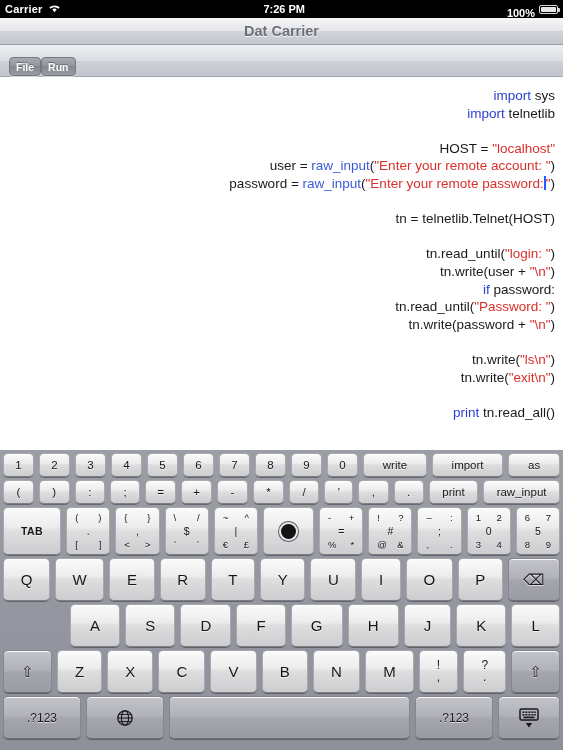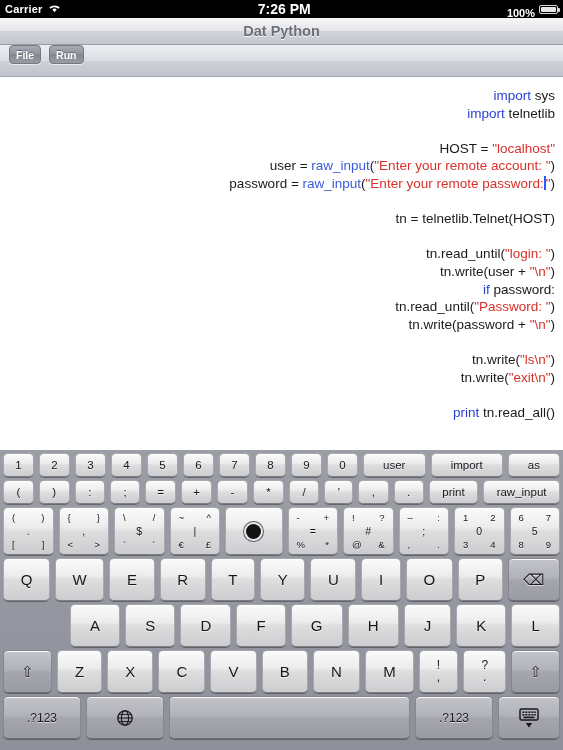--- a/index.html
+++ b/index.html
@@ -12,21 +12,21 @@
 
   
   .statusbar {
     height: 18px; background: #000; color: #fff;
     display: flex; align-items: center;
     font-size: 11px; padding: 8px 5px;
   }
   .sb-carrier { font-weight: bold; letter-spacing: .2px; }
   .sb-wifi { margin-left: 6px; display: inline-block; }
   .sb-spacer { flex: 1; }
-  .sb-time { font-weight: bold; font-size: 14px; }
+  .sb-time { font-weight: bold; font-size: 11px; }
   .sb-right { display: flex; align-items: center; gap: 4px; }
   .sb-batt-pct { font-weight: bold; font-size: 11px; margin-top: 8px; }
   .batt {
     width: 19px; height: 9px; border: 1px solid #d8d8d8;
     border-radius: 2px; position: relative; background: #000;
   }
   .batt::after {
     content: ""; position: absolute; right: -3px; top: 2px;
     width: 2px; height: 4px; background: #d8d8d8; border-radius: 0 1px 1px 0;
   }
@@ -45,21 +45,21 @@
   .nav-title {
     font-size: 14.5px; font-weight: bold; color: #6d7079;
     text-shadow: 0 1px 0 rgba(255,255,255,.85);
   }
 
   
   .toolbar {
     height: 32px;
     background: linear-gradient(to bottom, #eceef1 0%, #dcdee4 50%, #cfd1d9 51%, #c2c4cd 100%);
     border-bottom: 1px solid #a3a5ae;
-    display: flex; align-items: flex-start; gap: 8px; padding: 0 9px;
+    display: flex; align-items: flex-end; padding: 0 9px;
   }
   .tbtn {
     min-width: 28px; height: 19px; padding: 0 6px;
     border: 1px solid #76787f; border-radius: 4px;
     background: linear-gradient(to bottom, #a9abb3 0%, #93959e 45%, #85878f 50%, #9a9ca4 100%);
     color: #fff; font-size: 10.5px; font-weight: bold;
     display: flex; align-items: center; justify-content: center;
     text-shadow: 0 -1px 0 rgba(0,0,0,.35);
     box-shadow: 0 1px 0 rgba(255,255,255,.55);
   }
@@ -177,21 +177,21 @@
     <span class="sb-spacer"></span>
     <span class="sb-right">
       <span class="sb-batt-pct">100%</span>
       <span class="batt">
           <i></i>
         </span>
     </span>
   </div>
 
   <div class="navbar">
-    <span class="nav-title">Dat Python</span>
+    <span class="nav-title">Dat Carrier</span>
   </div>
 
   <div class="toolbar">
     <div class="tbtn">File</div>
     <div class="tbtn">Run</div>
   </div>
 
   <div class="editor">
     <div class="code" id="code-body"><div><span class="kw">import </span><span>sys</span></div><div><span class="kw">import </span><span>telnetlib</span></div><div class="blank">&nbsp;</div><div><span>HOST = </span><span class="str">"localhost"</span></div><div><span>user = </span><span class="fn">raw_input</span><span>(</span><span class="str">"Enter your remote account: "</span><span>)</span></div><div><span>password = </span><span class="fn">raw_input</span><span>(</span><span class="str">"Enter your remote password:</span><span class="caret"></span><span class="str">"</span><span>)</span></div><div class="blank">&nbsp;</div><div><span>tn = telnetlib.Telnet(HOST)</span></div><div class="blank">&nbsp;</div><div><span>tn.read_until(</span><span class="str">"login: "</span><span>)</span></div><div><span>tn.write(user + </span><span class="str">"\n"</span><span>)</span></div><div><span class="kw">if</span><span> password:</span></div><div><span>    tn.read_until(</span><span class="str">"Password: "</span><span>)</span></div><div><span>    tn.write(password + </span><span class="str">"\n"</span><span>)</span></div><div class="blank">&nbsp;</div><div><span>tn.write(</span><span class="str">"ls\n"</span><span>)</span></div><div><span>tn.write(</span><span class="str">"exit\n"</span><span>)</span></div><div class="blank">&nbsp;</div><div><span class="kw">print</span><span> tn.read_all()</span></div></div>
   </div>
@@ -202,41 +202,42 @@
         <div class="key k-num">1</div>
         <div class="key k-num">2</div>
         <div class="key k-num">3</div>
         <div class="key k-num">4</div>
         <div class="key k-num">5</div>
         <div class="key k-num">6</div>
         <div class="key k-num">7</div>
         <div class="key k-num">8</div>
         <div class="key k-num">9</div>
         <div class="key k-num">0</div>
-        <div class="key k-word">user</div>
+        <div class="key k-word">write</div>
         <div class="key k-word">import</div>
         <div class="key k-word">as</div>
       </div>
     <div class="krow r-acc" id="acc-row-2">
         <div class="key k-num">(</div>
         <div class="key k-num">)</div>
         <div class="key k-num">:</div>
         <div class="key k-num">;</div>
         <div class="key k-num">=</div>
         <div class="key k-num">+</div>
         <div class="key k-num">-</div>
         <div class="key k-num">*</div>
         <div class="key k-num">/</div>
         <div class="key k-num">'</div>
         <div class="key k-num">,</div>
         <div class="key k-num">.</div>
         <div class="key k-word">print</div>
         <div class="key k-word">raw_input</div>
       </div>
     <div class="krow r-sym" id="sym-row">
+        <div class="key k-tab">TAB</div>
         <div class="key multi">
           <div class="quad">
             <span class="q-tl">(</span>
             <span class="q-tr">)</span>
             <span class="q-c">.</span>
             <span class="q-bl">[</span>
             <span class="q-br">]</span>
           </div>
         </div>
         <div class="key multi">

